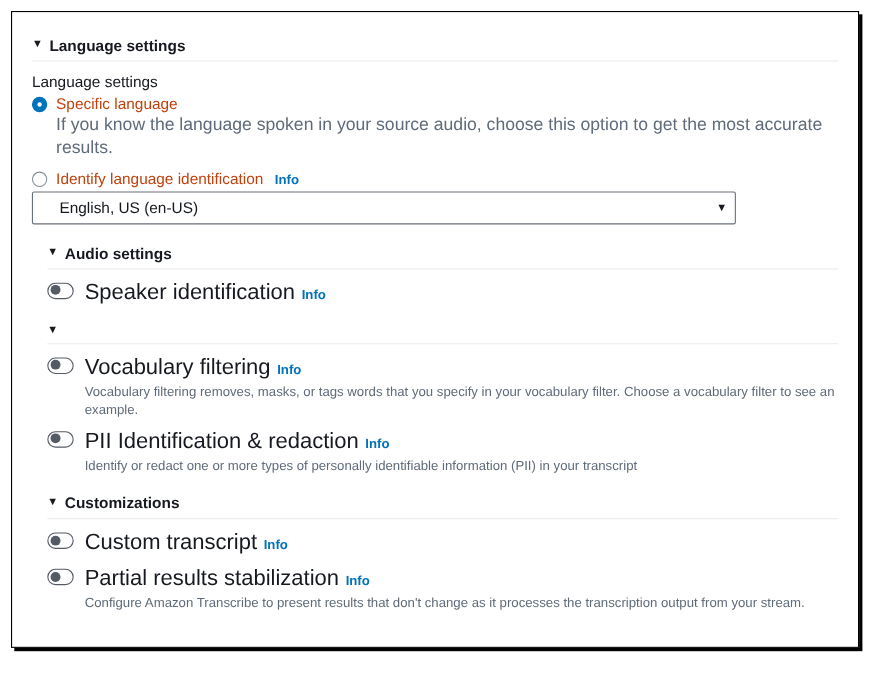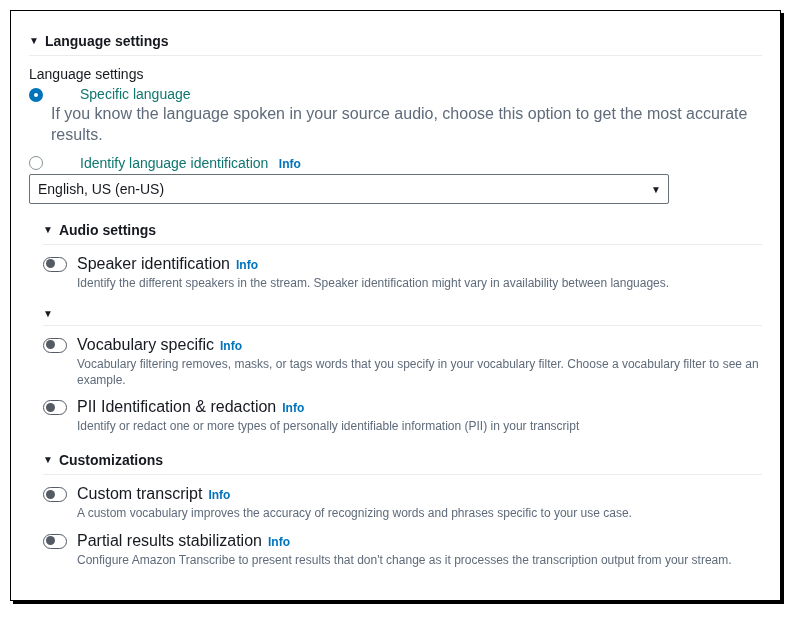--- a/index.html
+++ b/index.html
@@ -63,22 +63,21 @@
     position: relative;
     cursor: pointer;
     background: #fff;
   }
   .radio-circle.selected {
     border: 5px solid #0073bb;
   }
   .radio-label {
     font-size: 14px;
     font-weight: 400;
-    color: #0f766e;
-    margin-left: 29px;
+    color: #c2410c;
   }
   .radio-sub {
     font-size: 16px;
     color: #5f6b7a;
     margin: 0 0 8px 22px;
     line-height: 1.3;
   }
   .info-link {
     font-size: 12px;
     font-weight: 700;
@@ -95,21 +94,21 @@
     position: relative;
     width: 640px;
     max-width: 100%;
   }
   .select-box {
     width: 100%;
     border: 1px solid #687078;
     background: #fff;
     font-size: 14px;
     color: #16191f;
-    padding: 5px 28px 5px 8px;
+    padding: 5px 28px 5px 24px;
     border-radius: 2px;
     cursor: pointer;
     height: 30px;
     display: flex;
     align-items: center;
   }
   .select-caret {
     position: absolute;
     right: 8px;
     top: 50%;
@@ -143,21 +142,21 @@
     width: 9px;
     height: 9px;
     border-radius: 50%;
     background: #545b64;
   }
   .toggle-label-row {
     display: flex;
     align-items: baseline;
   }
   .toggle-label {
-    font-size: 16px;
+    font-size: 20px;
     color: #16191f;
   }
   .toggle-desc {
     font-size: 12px;
     color: #5f6b7a;
     margin: 1px 0 6px 34px;
     line-height: 1.35;
   }
   .indent { padding-left: 14px; }
 </style>
@@ -201,30 +200,29 @@
       <span>Audio settings</span>
     </div>
 
     <div class="toggle-row">
       <div class="toggle"></div>
       <div class="toggle-label-row">
         <span class="toggle-label">Speaker identification</span>
         <span class="info-link">Info</span>
       </div>
     </div>
-    <div class="toggle-desc">Identify the different speakers in the stream. Speaker identification might vary in availability between languages.</div>
 
     <div class="section-header">
       <span class="caret">▼</span>
     </div>
 
     <div class="toggle-row">
       <div class="toggle"></div>
       <div class="toggle-label-row">
-        <span class="toggle-label">Vocabulary specific</span>
+        <span class="toggle-label">Vocabulary filtering</span>
         <span class="info-link">Info</span>
       </div>
     </div>
     <div class="toggle-desc">Vocabulary filtering removes, masks, or tags words that you specify in your vocabulary filter. Choose a vocabulary filter to see an example.</div>
 
     <div class="toggle-row">
       <div class="toggle"></div>
       <div class="toggle-label-row">
         <span class="toggle-label">PII Identification &amp; redaction</span>
         <span class="info-link">Info</span>
@@ -237,21 +235,20 @@
       <span>Customizations</span>
     </div>
 
     <div class="toggle-row">
       <div class="toggle"></div>
       <div class="toggle-label-row">
         <span class="toggle-label">Custom transcript</span>
         <span class="info-link">Info</span>
       </div>
     </div>
-    <div class="toggle-desc">A custom vocabulary improves the accuracy of recognizing words and phrases specific to your use case.</div>
 
     <div class="toggle-row">
       <div class="toggle"></div>
       <div class="toggle-label-row">
         <span class="toggle-label">Partial results stabilization</span>
         <span class="info-link">Info</span>
       </div>
     </div>
     <div class="toggle-desc">Configure Amazon Transcribe to present results that don't change as it processes the transcription output from your stream.</div>
 

